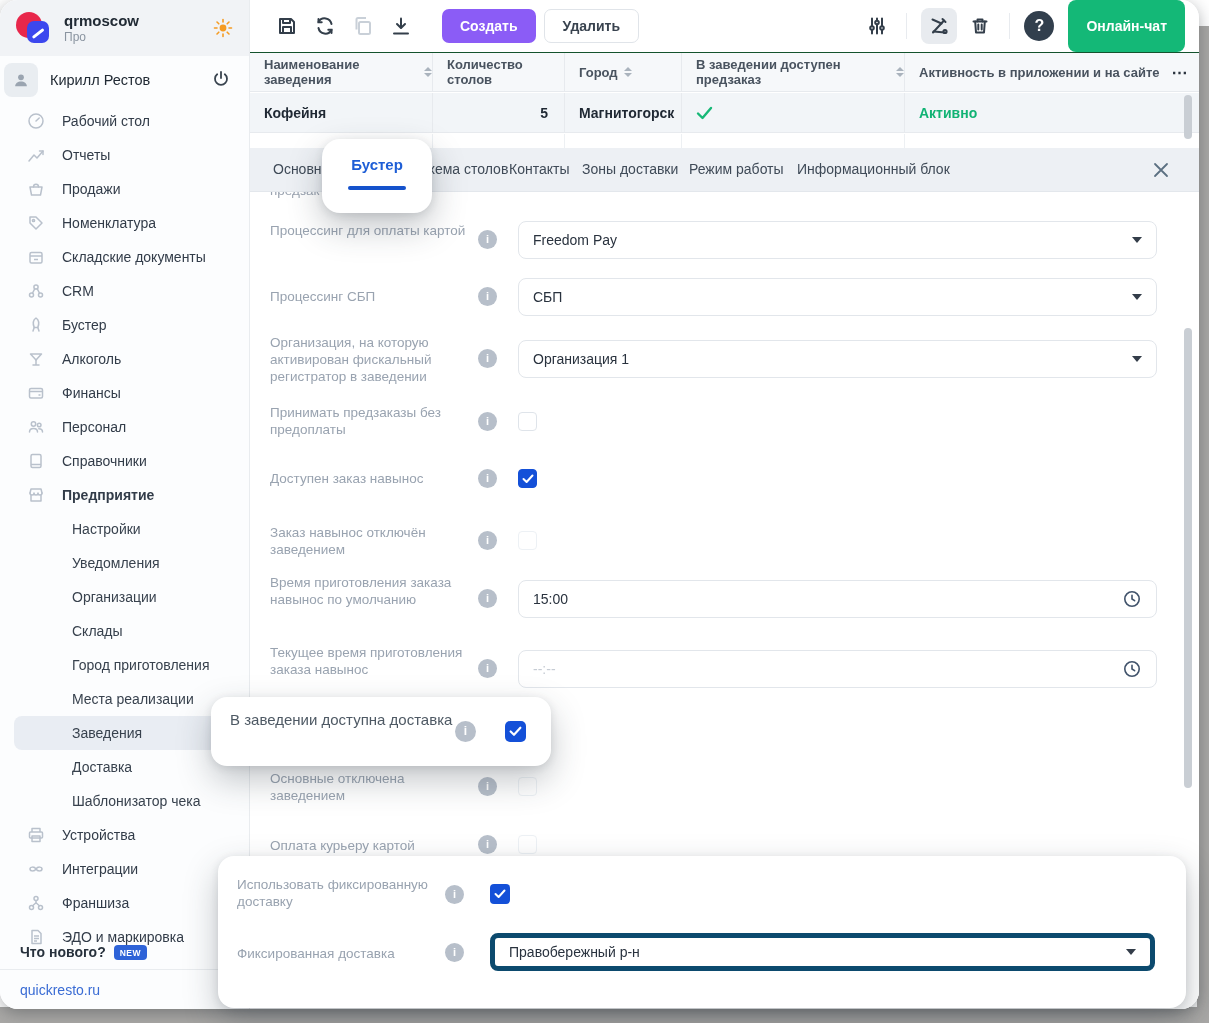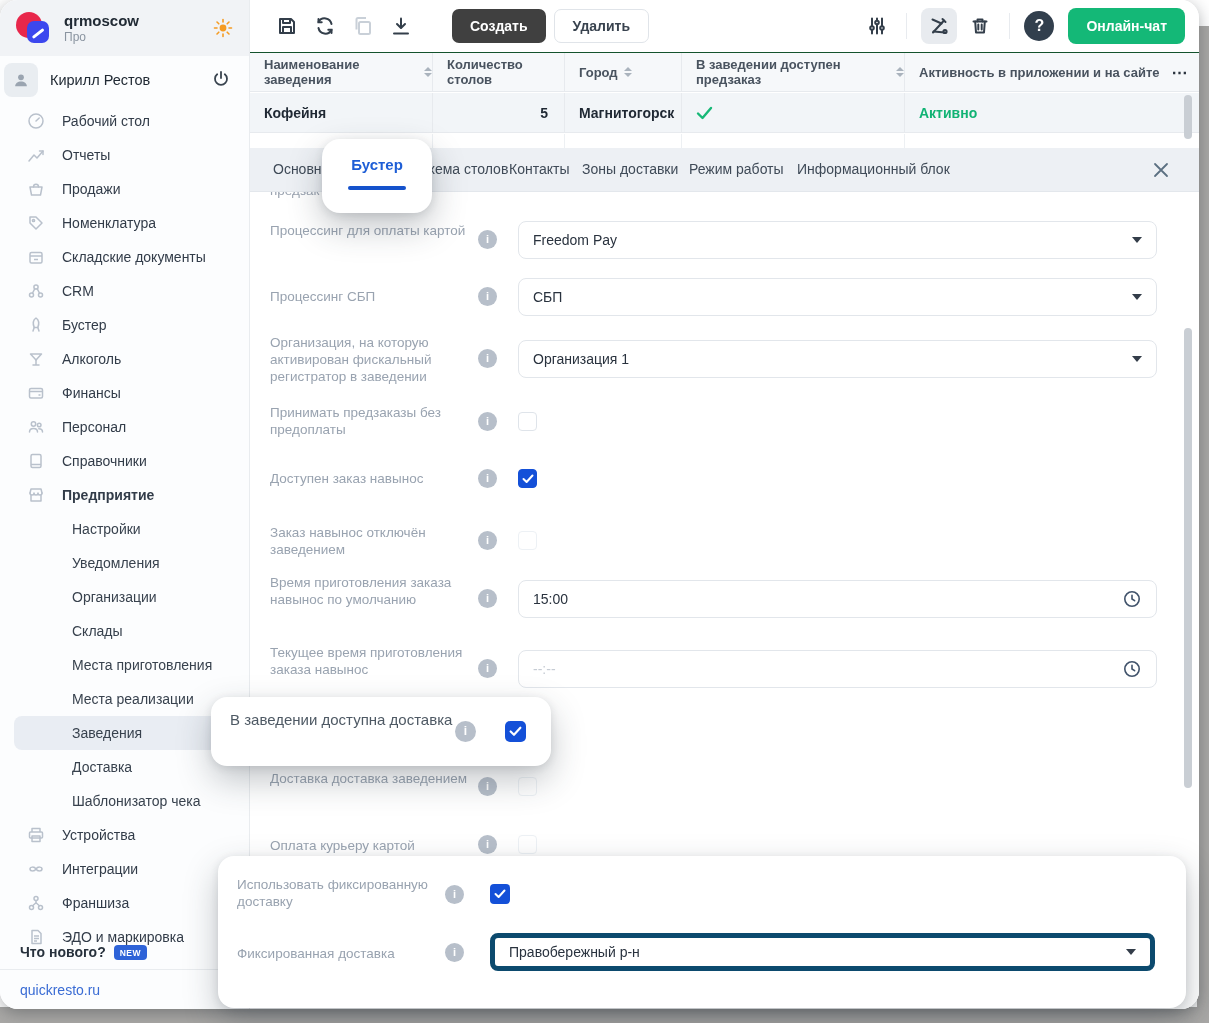--- a/index.html
+++ b/index.html
@@ -38,29 +38,29 @@
   .whats-new .wn-label { font-size:14px; font-weight:bold; color:#27313c; }
   .badge-new { margin-left:8px; background:#2e63d8; color:#fff; font-size:8.5px; font-weight:bold; padding:3px 6px 2px; border-radius:4px; letter-spacing:.5px; }
   .site-link { height:40px; display:flex; align-items:center; padding-left:20px; border-top:1px solid #e9ecef; font-size:14px; color:#3a6cd4; }
 
   
   .main { position:absolute; left:250px; top:0; right:0; bottom:0; }
   .topbar { position:absolute; left:0; right:0; top:0; height:52px; background:#fff; display:flex; align-items:center; }
   .tb-icon { width:22px; height:22px; color:#333e4a; margin-right:16px; cursor:pointer; }
   .tb-icon.disabled { color:#c9d0d8; }
   .btn { height:34px; border-radius:7px; font-size:14px; font-weight:bold; display:flex; align-items:center; padding:0 18px; cursor:pointer; }
-  .btn-primary { background:#404040; color:#fff; margin-left:24px; }
+  .btn-primary { background:#8b5cf6; color:#fff; margin-left:14px; }
   .btn-plain { background:#fff; color:#39434f; border:1px solid #e0e4e9; margin-left:8px; }
   .tb-right { margin-left:auto; display:flex; align-items:center; padding-right:14px; }
   .tb-divider { width:1px; height:26px; background:#e8ebef; margin:0 14px 0 2px; }
   .tool-active { background:#e8ebef; border-radius:8px; width:36px; height:36px; display:flex; align-items:center; justify-content:center; margin-right:12px; }
   .tool-active .tb-icon { margin:0; }
   .help-circle { width:30px; height:30px; border-radius:50%; background:#323f4d; color:#fff; font-size:16px; font-weight:bold;
                  display:flex; align-items:center; justify-content:center; margin-right:14px; cursor:pointer; }
-  .btn-chat { background:#14b877; color:#fff; height:36px; border-radius:8px; font-size:14px; font-weight:bold; display:flex; align-items:center; padding:0 18px; cursor:pointer; }
+  .btn-chat { background:#14b877; color:#fff; height:52px; border-radius:8px; font-size:14px; font-weight:bold; display:flex; align-items:center; padding:0 18px; cursor:pointer; }
 
   
   .thead { position:absolute; left:0; right:0; top:52px; height:40px; background:#f6f8fa; border-top:1px solid #14532d; border-bottom:1px solid #e7eaee; display:flex; }
   .th { display:flex; align-items:center; padding-left:14px; font-size:13px; font-weight:bold; color:#49535f; border-right:1px solid #e7eaee; }
   .th:last-child { border-right:none; }
   .trow { position:absolute; left:0; right:0; top:93px; height:40px; background:#f2f5f8; display:flex; border-bottom:1px solid #e7eaee; }
   .td { display:flex; align-items:center; padding-left:14px; font-size:14px; font-weight:bold; color:#1f2833; border-right:1px solid #e7eaee; }
   .td:last-child { border-right:none; }
   .trow2 { position:absolute; left:0; right:0; top:134px; height:14px; background:#fff; display:flex; }
   .td2 { border-right:1px solid #edf0f3; }
@@ -262,21 +262,21 @@
         <div class="nav-item child">
             <span class="nlabel">Уведомления</span>
           </div>
         <div class="nav-item child">
             <span class="nlabel">Организации</span>
           </div>
         <div class="nav-item child">
             <span class="nlabel">Склады</span>
           </div>
         <div class="nav-item child">
-            <span class="nlabel">Места приготовления</span>
+            <span class="nlabel">Город приготовления</span>
           </div>
         <div class="nav-item child">
             <span class="nlabel">Места реализации</span>
           </div>
         <div class="nav-item child selected">
             <span class="nlabel">Заведения</span>
           </div>
         <div class="nav-item child">
             <span class="nlabel">Доставка</span>
           </div>
@@ -524,21 +524,21 @@
               <span class="placeholder">--:--</span>
               <span class="clockic">
                 <svg viewBox="0 0 20 20" fill="none" stroke="currentColor" stroke-width="1.6" stroke-linecap="round">
                     <circle cx="10" cy="10" r="7.2"></circle>
                     <path d="M10 6.2V10l2.6 1.7"></path>
                   </svg></span>
             </div>
           </div>
 
           <div class="frow">
-            <div class="flabel" style="top:578px">Доставка доставка заведением</div>
+            <div class="flabel" style="top:578px">Основные отключена заведением</div>
             <span class="info" style="top:585px">i</span>
             <div class="cbox muted" style="top:585px"></div>
           </div>
 
           <div class="frow">
             <div class="flabel" style="top:645px">Оплата курьеру картой</div>
             <span class="info" style="top:643px">i</span>
             <div class="cbox muted" style="top:643px"></div>
           </div>
         </div>

